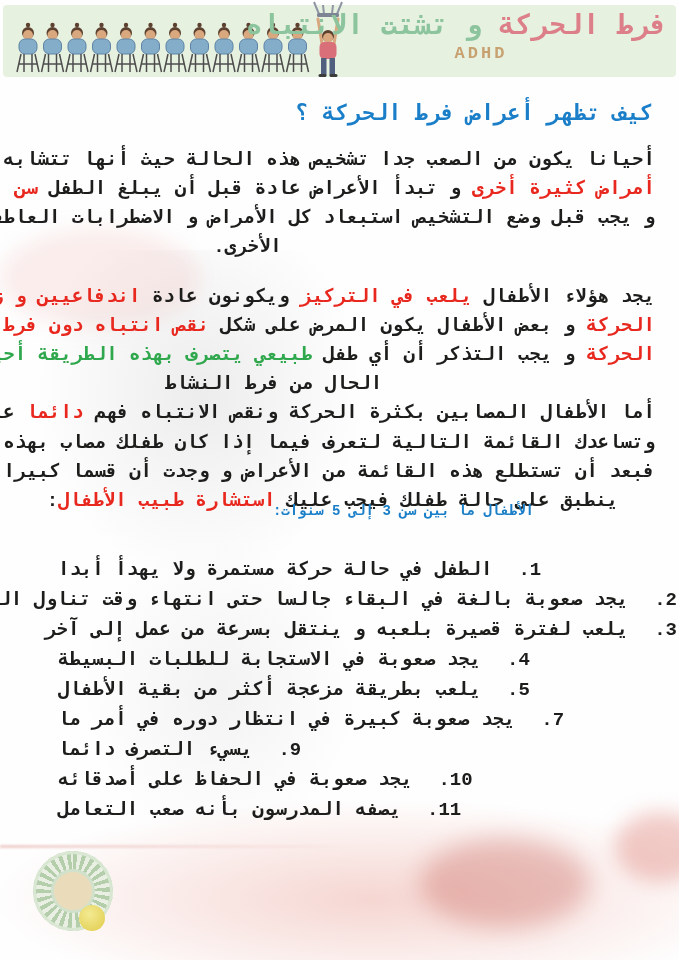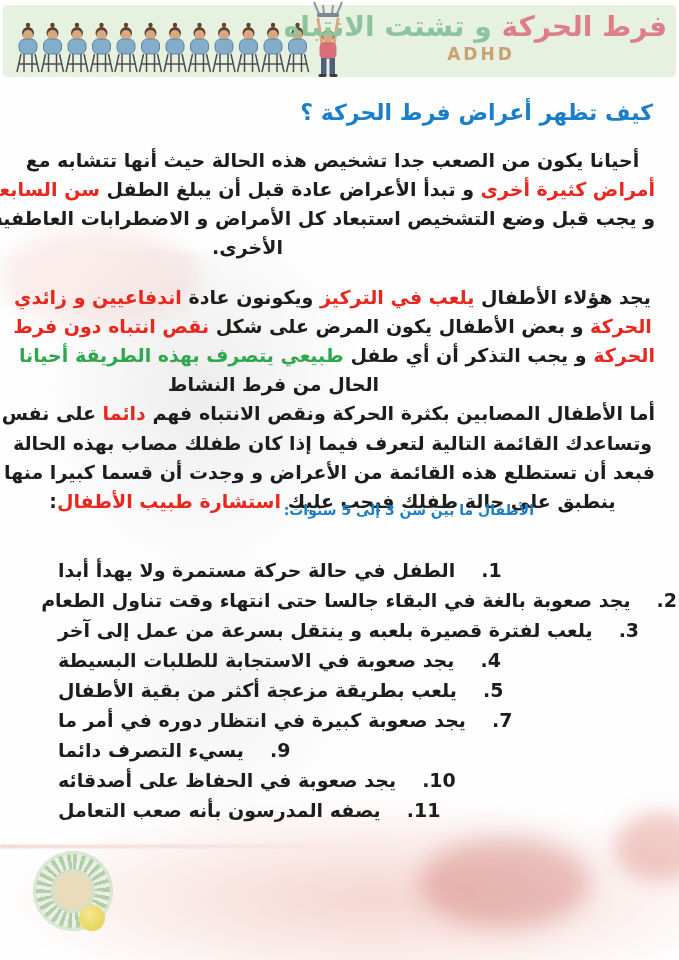--- a/index.html
+++ b/index.html
@@ -3,21 +3,21 @@
 <meta charset="utf-8">
 <style>
   html,body{margin:0;padding:0;}
   body{
     width:679px;height:960px;position:relative;overflow:hidden;
     background:#fefefe;
     font-family:"DejaVu Sans",sans-serif;
     font-weight:bold;
     color:#1d1d1b;
   }
-  #page{position:absolute;inset:0;}
+  #page{position:absolute;inset:0;font-family:Liberation Mono, monospace;}
   
   .wm{position:absolute;pointer-events:none;z-index:0;}
   .wm-gray1{left:30px;top:250px;width:340px;height:340px;
     background:radial-gradient(ellipse at 50% 42%,rgba(150,150,150,.17),rgba(150,150,150,0) 68%);}
   .wm-gray2{left:80px;top:540px;width:280px;height:300px;
     background:radial-gradient(ellipse at 50% 50%,rgba(160,160,160,.12),rgba(160,160,160,0) 70%);}
   .wm-pinkband{left:0;top:800px;width:679px;height:160px;
     background:radial-gradient(ellipse at 55% 62%,rgba(226,122,106,.30),rgba(226,122,106,0) 72%);}
   .wm-red1{left:420px;top:838px;width:170px;height:90px;border-radius:50%;
     background:rgba(186,62,50,.28);filter:blur(12px);}

